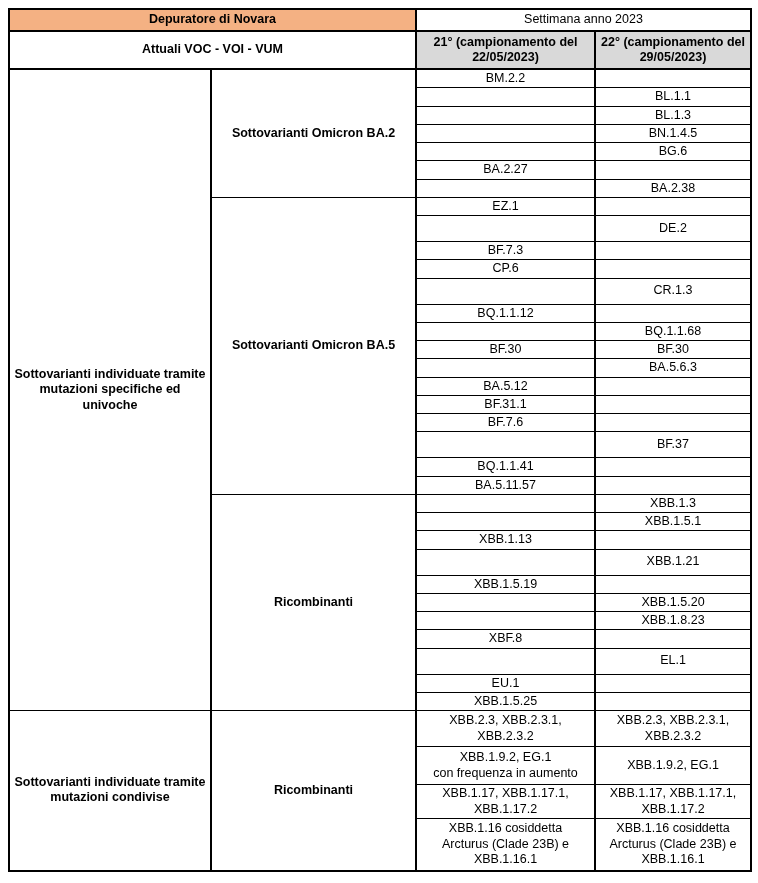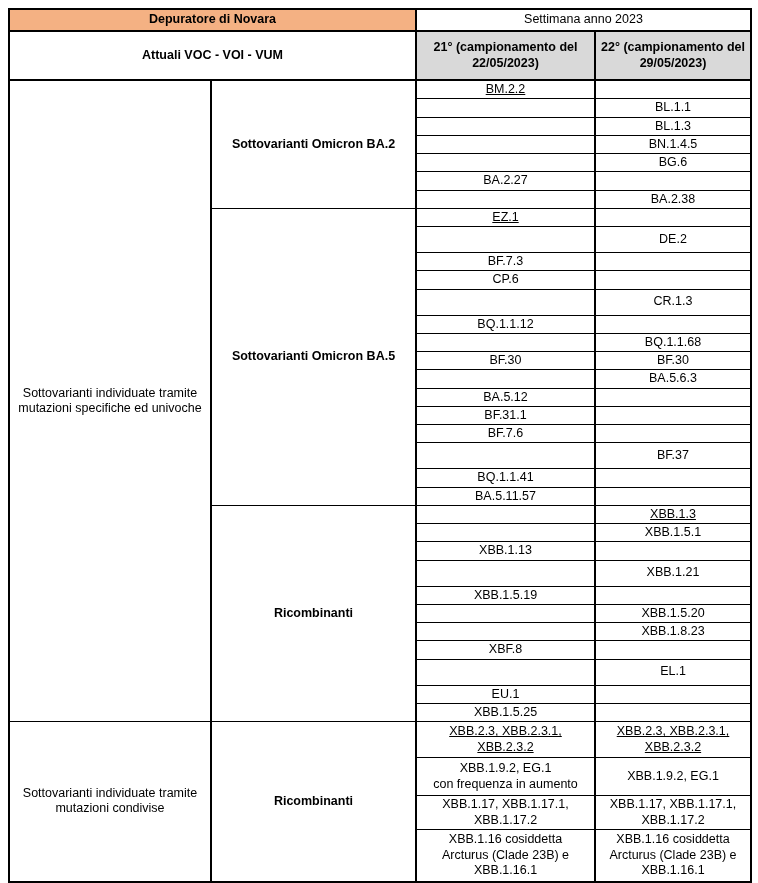--- a/index.html
+++ b/index.html
@@ -52,33 +52,32 @@
     text-align: right;
     padding-right: 12px;
   }
   td.samp {
     background: #D9D9D9;
     font-weight: bold;
     font-size: 12px;
     line-height: 1.3;
   }
   td.section-cell {
-    font-weight: normal;
+    font-weight: bold;
     font-size: 13.5px;
     border-width: 2px;
     line-height: 1.35;
   }
   td.group-cell {
     font-weight: bold;
     font-size: 13.5px;
     border-width: 2px;
   }
   td.gtop {
     border-top-width: 2px;
-    text-decoration: underline;
   }
   td.s2 {
     vertical-align: bottom;
     padding-bottom: 3px;
   }
 </style>
 </head>
 <body>
 
 <div class="sheet">
@@ -87,21 +86,21 @@
       <col style="width:202px">
       <col style="width:205px">
       <col style="width:179px">
       <col style="width:156px">
     </colgroup>
     <tbody id="table-body">
       <tr class="hdr1" style="height:22px">
         <td class="site" colspan="2">Depuratore di Novara</td>
         <td class="season" colspan="2">Settimana anno 2023</td>
       </tr>
-      <tr class="hdr2" style="height:49px">
+      <tr class="hdr2" style="height:38px">
         <td class="voc" colspan="2">Attuali VOC - VOI - VUM</td>
         <td class="samp">21° (campionamento del
 22/05/2023)</td>
         <td class="samp">22° (campionamento del
 29/05/2023)</td>
       </tr>
     <tr style="height: 18px;">
           <td class="section-cell" rowspan="33">Sottovarianti individuate tramite mutazioni specifiche ed univoche</td>
           <td class="group-cell" rowspan="7">Sottovarianti Omicron BA.2</td>
           <td class="data-cell gtop">BM.2.2</td>

